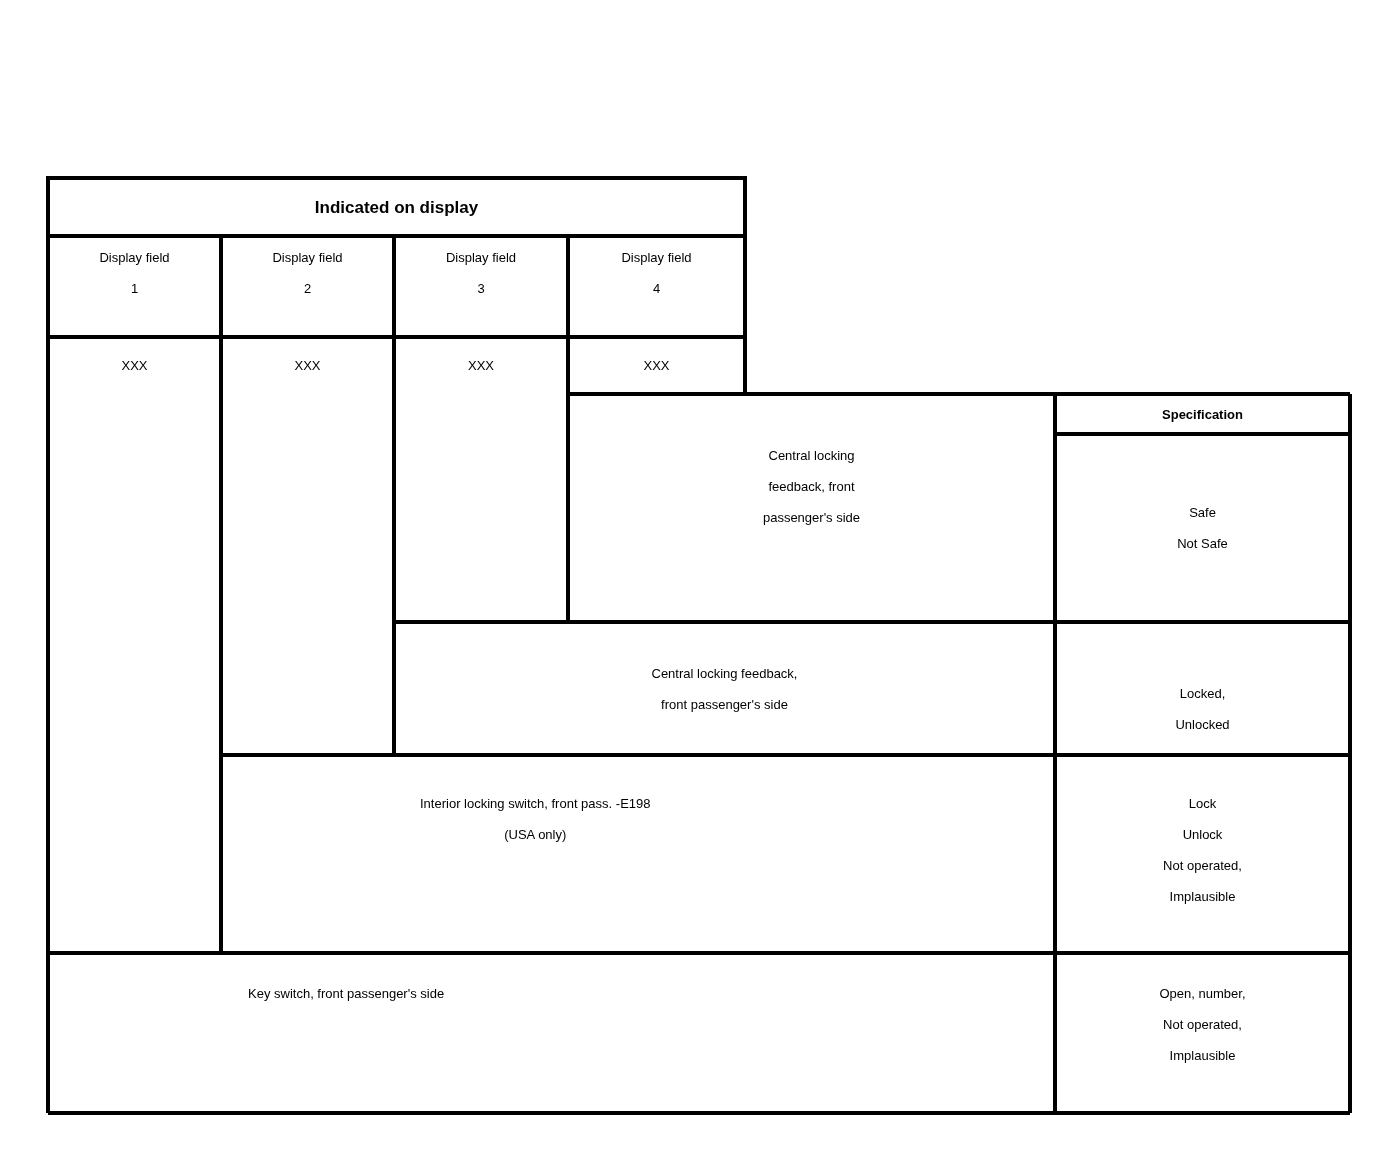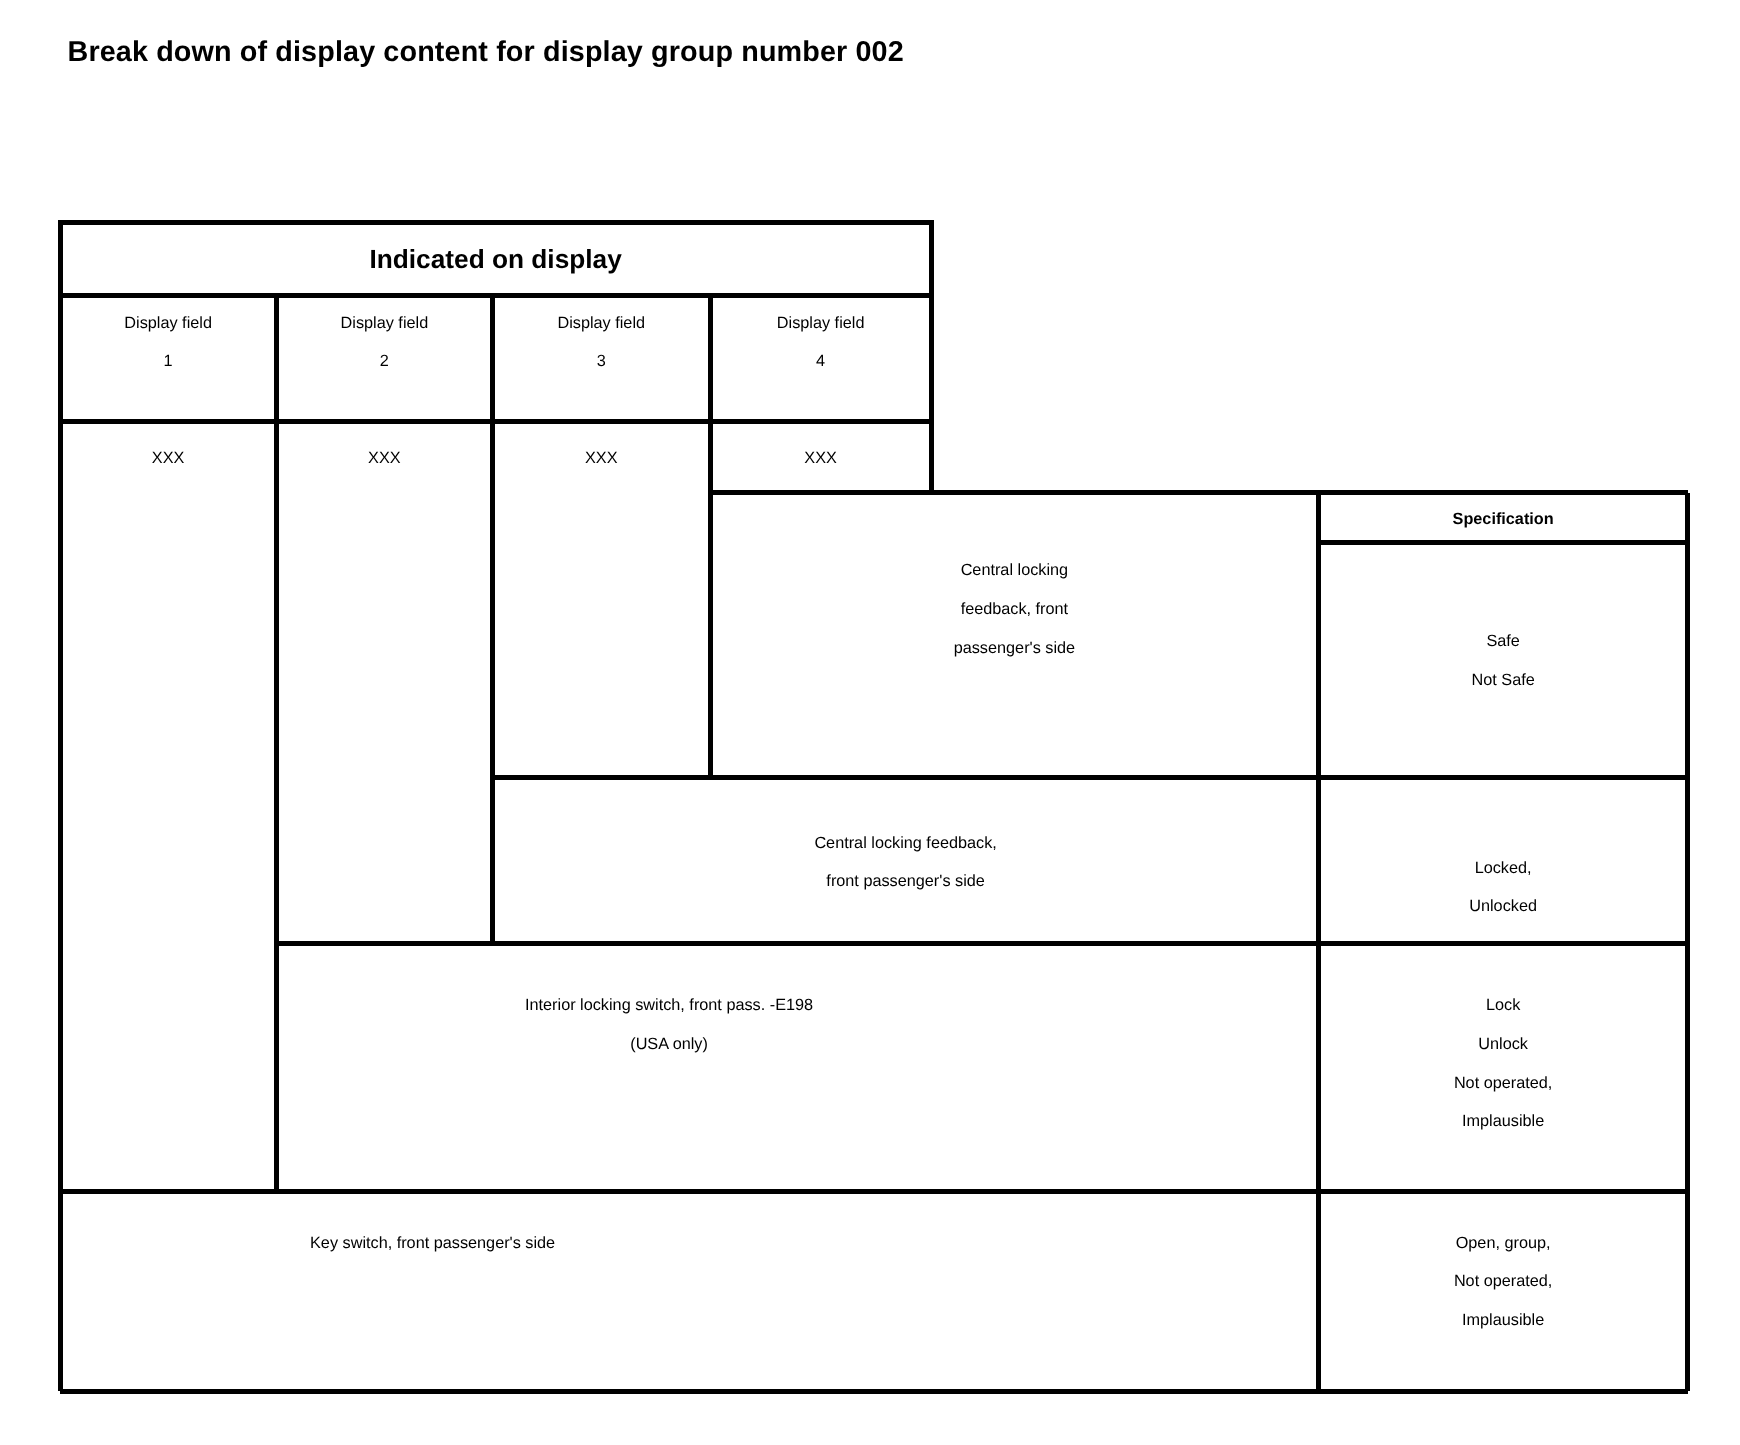--- a/index.html
+++ b/index.html
@@ -52,35 +52,34 @@
     text-align: center;
     font-size: 13px;
     line-height: 31px;
     white-space: pre-line;
     box-sizing: border-box;
   }
   .cell.bold {
     font-weight: bold;
   }
   .cell.big {
-    font-size: 21px;
+    font-size: 17px;
   }
   .cell.top {
     align-items: flex-start;
   }
   .cell.left {
     text-align: center;
     justify-content: flex-start;
   }
 </style>
 </head>
 <body>
 
 <div id="title-block">
-  <div class="title-line">Break down of display content for display group number 002</div>
 </div>
 
 <div id="diagram">
   <svg width="1392" height="1156" viewBox="0 0 1392 1156" xmlns="http://www.w3.org/2000/svg">
     <g stroke="#000000" stroke-width="4" fill="none" shape-rendering="crispEdges">
 
       <path d="M48,178 L745,178 L745,236 L48,236 Z"></path>
 
       <line x1="48" y1="337" x2="745" y2="337"></line>
 
@@ -147,15 +146,15 @@
 Unlocked</div>
 
 <div class="cell left top" style="left:420px; top:788px; width:620px; height:165px;">Interior locking switch, front pass. -E198
 (USA only)</div>
 <div class="cell top" style="left:1055px; top:788px; width:295px; height:165px;">Lock
 Unlock
 Not operated,
 Implausible</div>
 
 <div class="cell left top" style="left:248px; top:978px; width:800px; height:135px;">Key switch, front passenger's side</div>
-<div class="cell top" style="left:1055px; top:978px; width:295px; height:135px;">Open, group,
+<div class="cell top" style="left:1055px; top:978px; width:295px; height:135px;">Open, number,
 Not operated,
 Implausible</div>
 
 </body></html>

